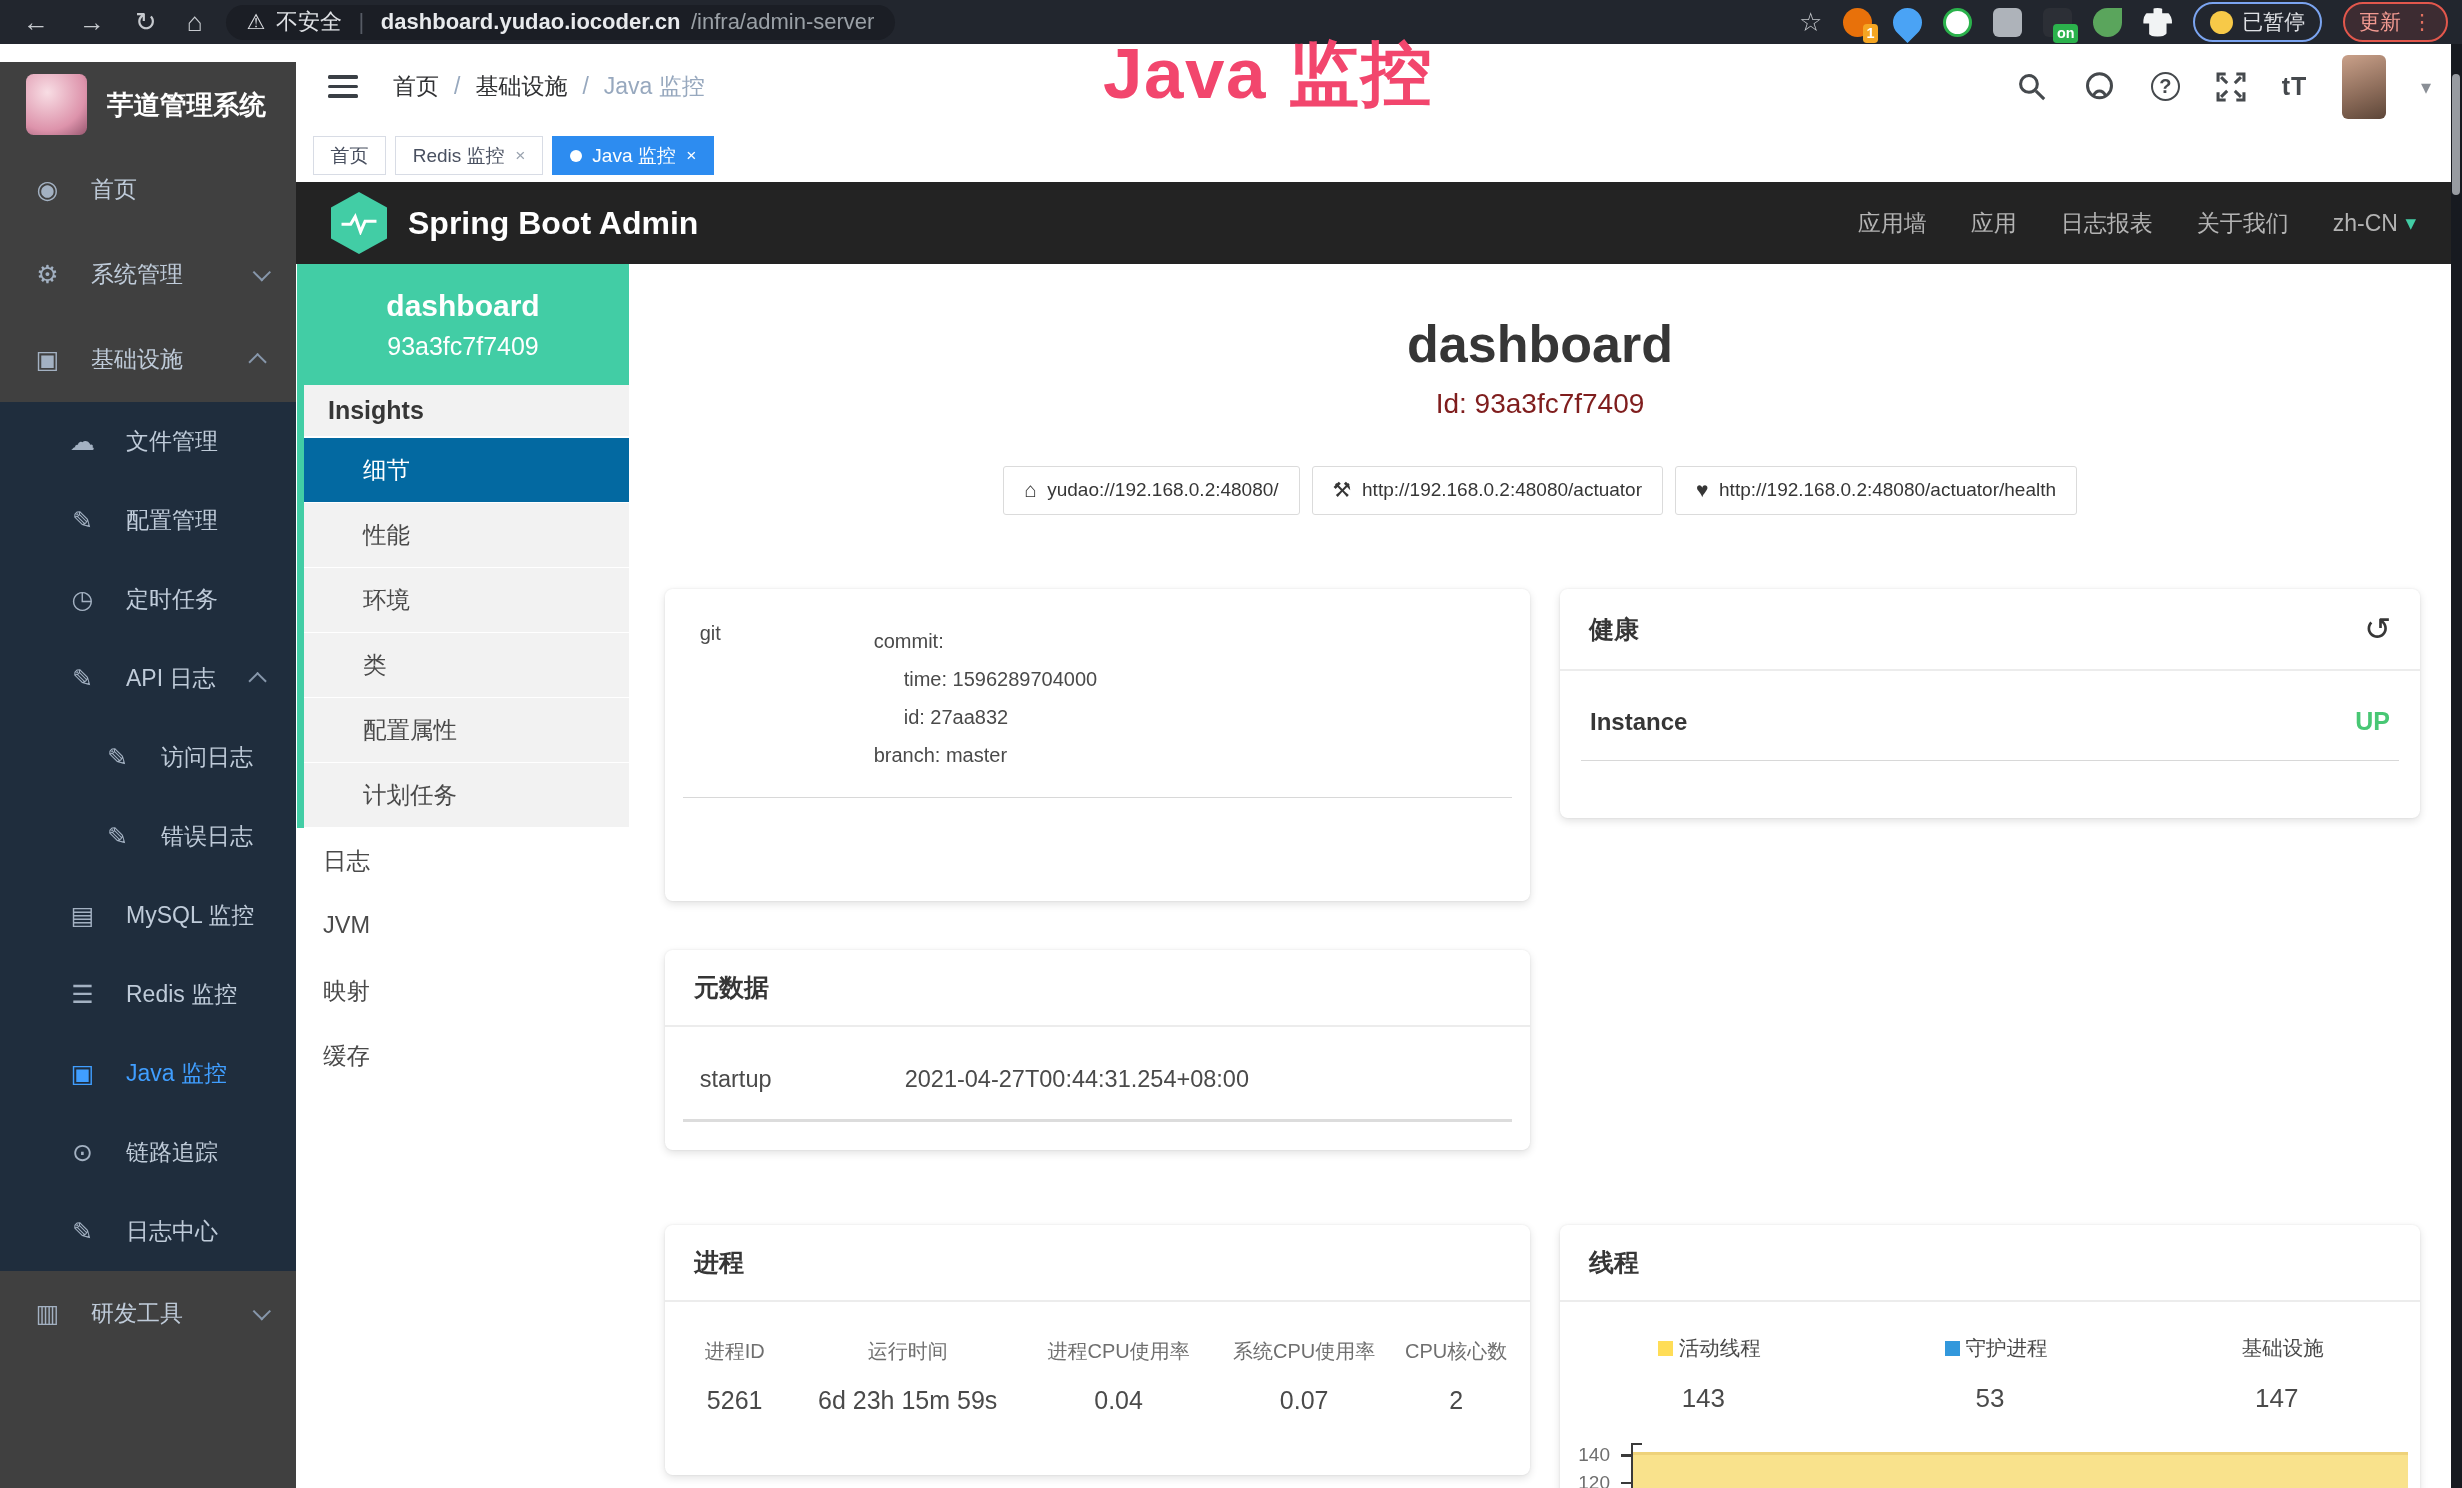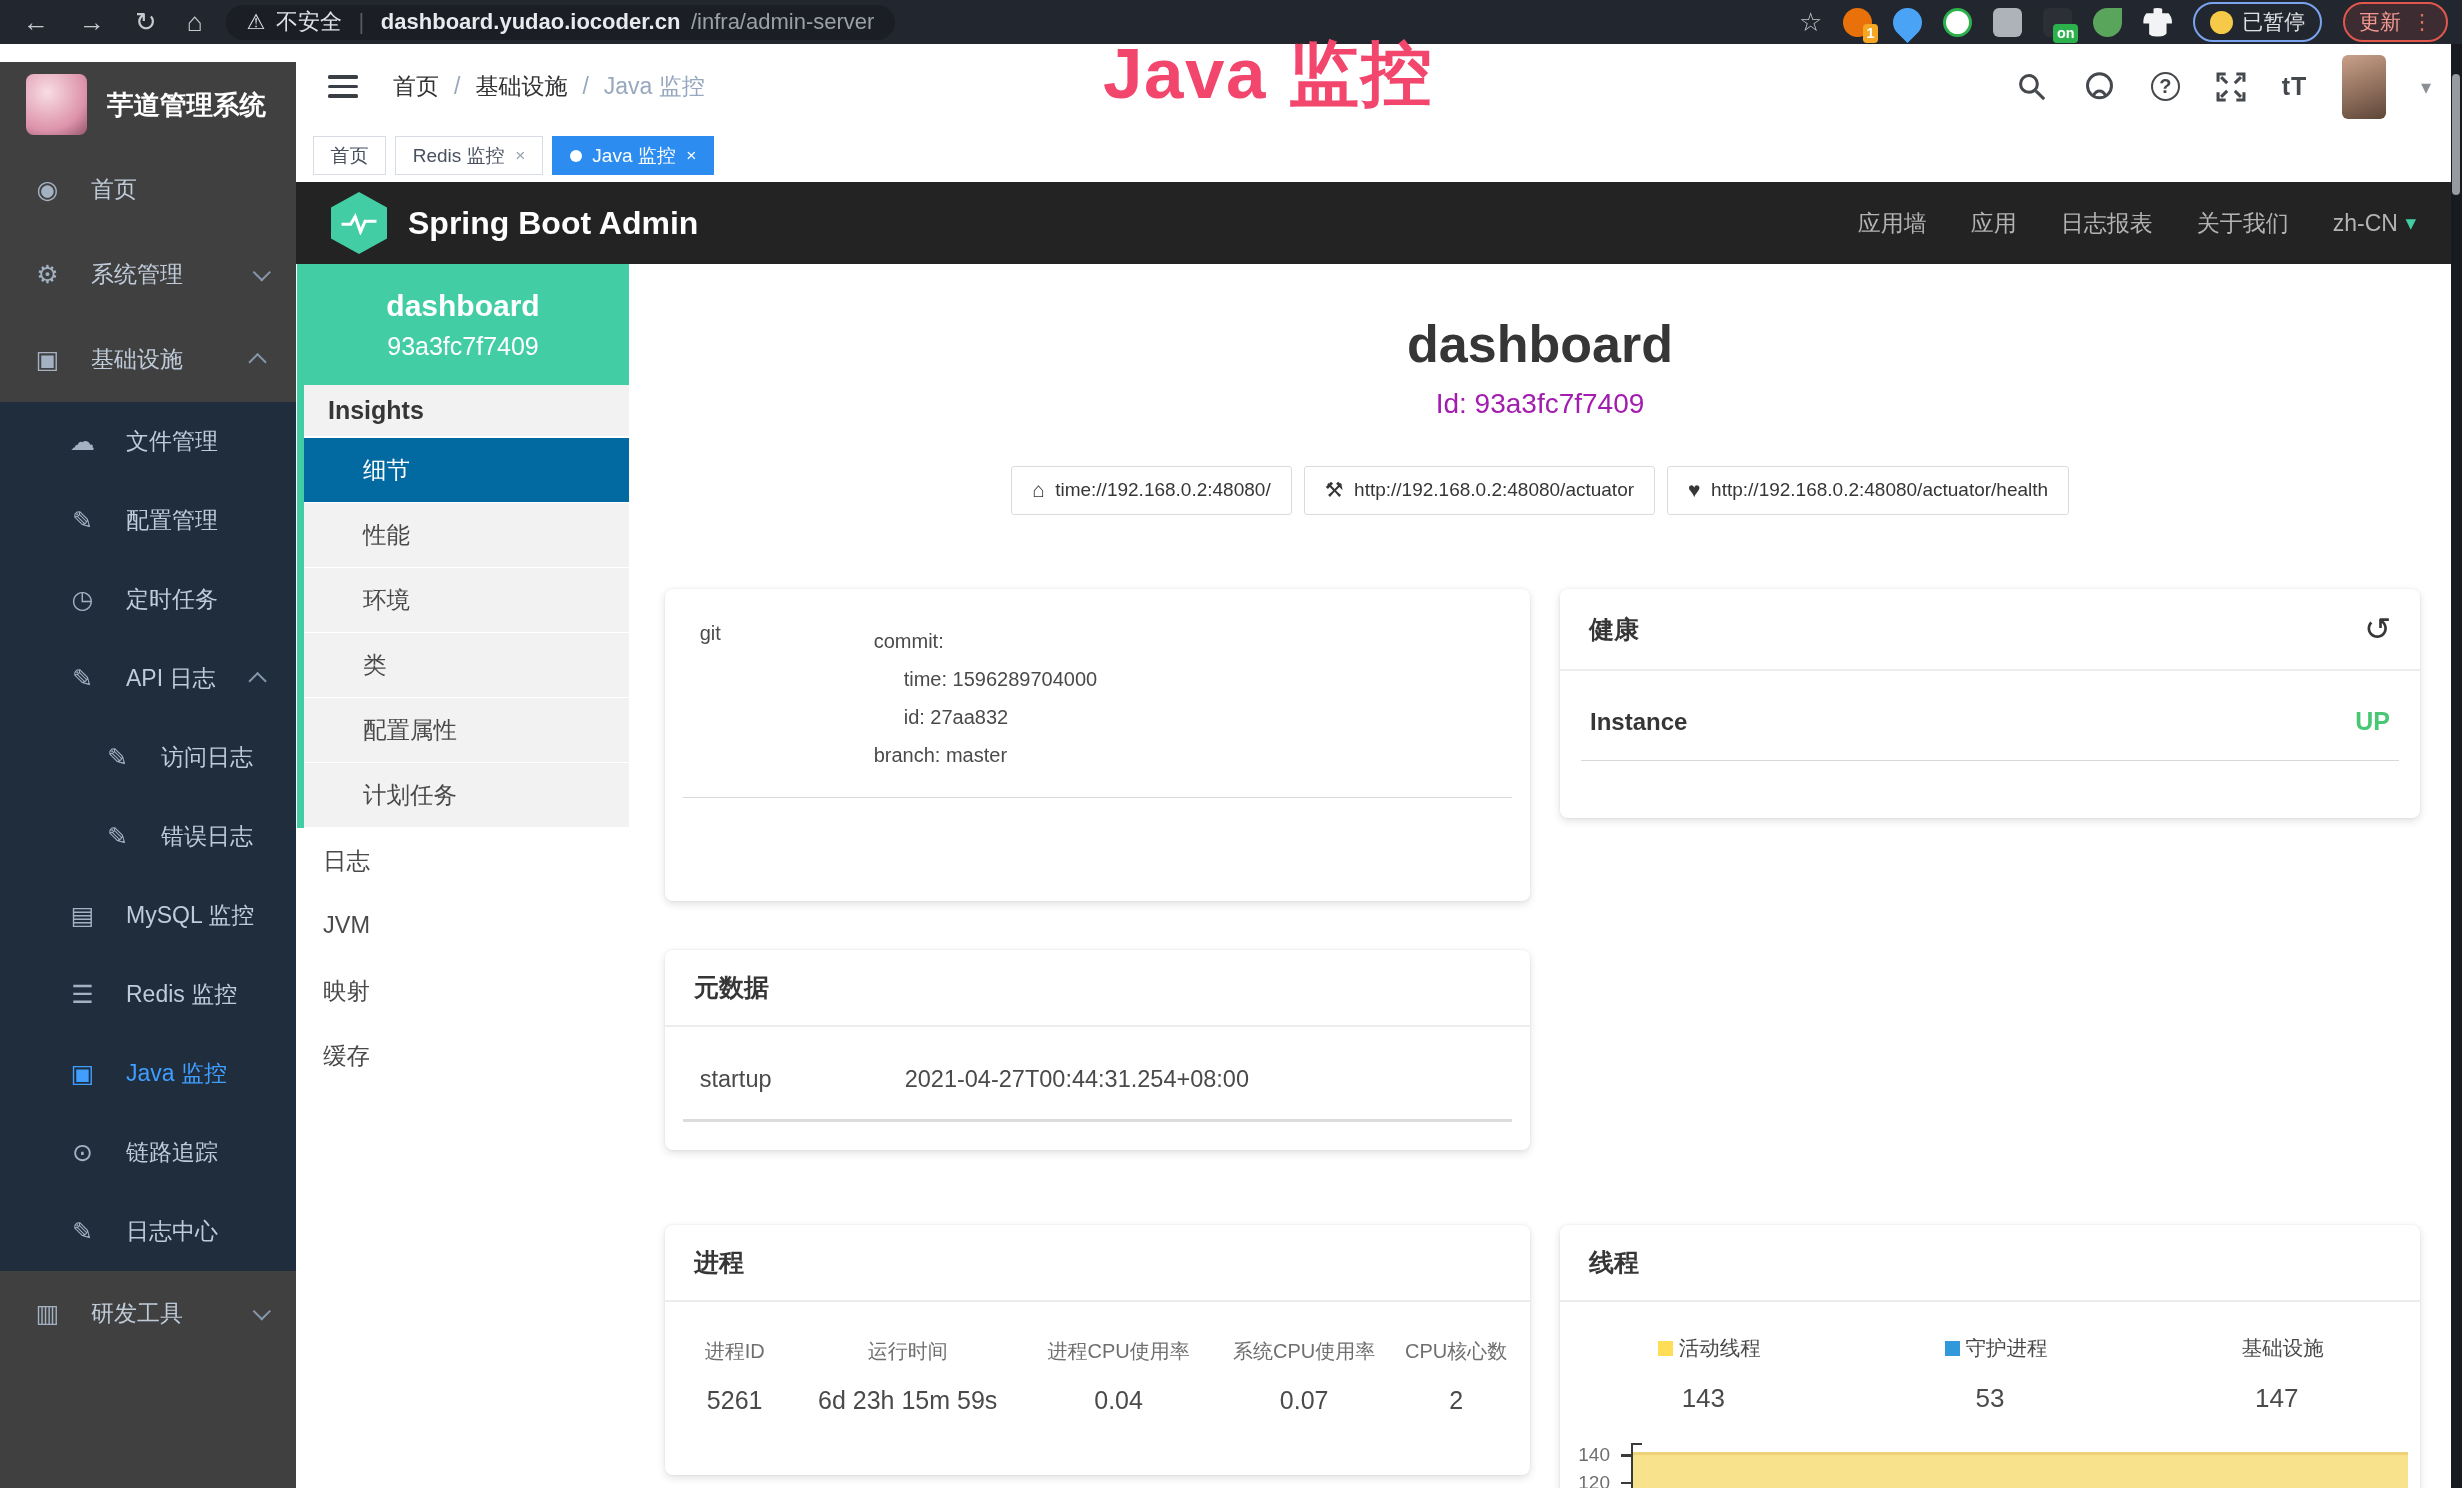--- a/index.html
+++ b/index.html
@@ -96,21 +96,21 @@
   .m-label{height:53px;display:flex;align-items:center;padding-left:24px;background:#f2f2f2;
            color:#363636;font-weight:bold;font-size:25px;border-bottom:2.3px solid #fff;box-sizing:border-box;}
   .m-item{height:65px;display:flex;align-items:center;padding-left:59px;background:#f2f2f2;
           color:#4a4a4a;font-size:23.5px;border-bottom:1.5px solid #fff;box-sizing:border-box;}
   .m-item.active{background:#0369a1;color:#fff;}
   .r-item{height:65px;display:flex;align-items:center;padding-left:26px;color:#4a4a4a;font-size:23.5px;}
 
   
   .sba-main{position:absolute;left:629px;top:264px;width:1822px;height:1225px;background:#fff;overflow:hidden;z-index:4;}
   .main-title{margin-top:50px;text-align:center;font-size:52px;font-weight:bold;color:#363636;}
-  .main-id{text-align:center;font-size:28px;color:#a21caf;margin-top:13.7px;}
+  .main-id{text-align:center;font-size:28px;color:#7f1d1d;margin-top:13.7px;}
   .endpoints{display:flex;justify-content:center;gap:12px;margin-top:46px;}
   .ep{display:flex;align-items:center;gap:10.6px;border:1.5px solid #dbdbdb;padding:0 20px;height:47px;
       font-size:19px;color:#363636;background:#fff;border-radius:3px;white-space:nowrap;}
   .ep .ico{font-size:21px;color:#363636;}
 
   .card{position:absolute;background:#fff;border-radius:7.6px;
         box-shadow:0 3px 9px rgba(10,10,10,.12),0 0 2.3px rgba(10,10,10,.08);box-sizing:border-box;}
   .card-head{display:flex;align-items:center;justify-content:space-between;padding:21px 29px;
              font-size:25px;font-weight:bold;color:#363636;border-bottom:2.3px solid #ececec;}
   .hist-ico{font-size:32px;font-weight:normal;color:#363636;}
@@ -376,21 +376,21 @@
     <div class="r-item">缓存</div>
   </div>
 
   <div class="sba-main">
     <div class="main-title">dashboard</div>
     <div class="main-id">Id: 93a3fc7f7409</div>
 
     <div class="endpoints">
       <span class="ep">
         <span class="ico">⌂</span>
-        <span>time://192.168.0.2:48080/</span>
+        <span>yudao://192.168.0.2:48080/</span>
       </span>
       <span class="ep">
         <span class="ico">⚒</span>
         <span>http://192.168.0.2:48080/actuator</span>
       </span>
       <span class="ep">
         <span class="ico">♥</span>
         <span>http://192.168.0.2:48080/actuator/health</span>
       </span>
     </div>

